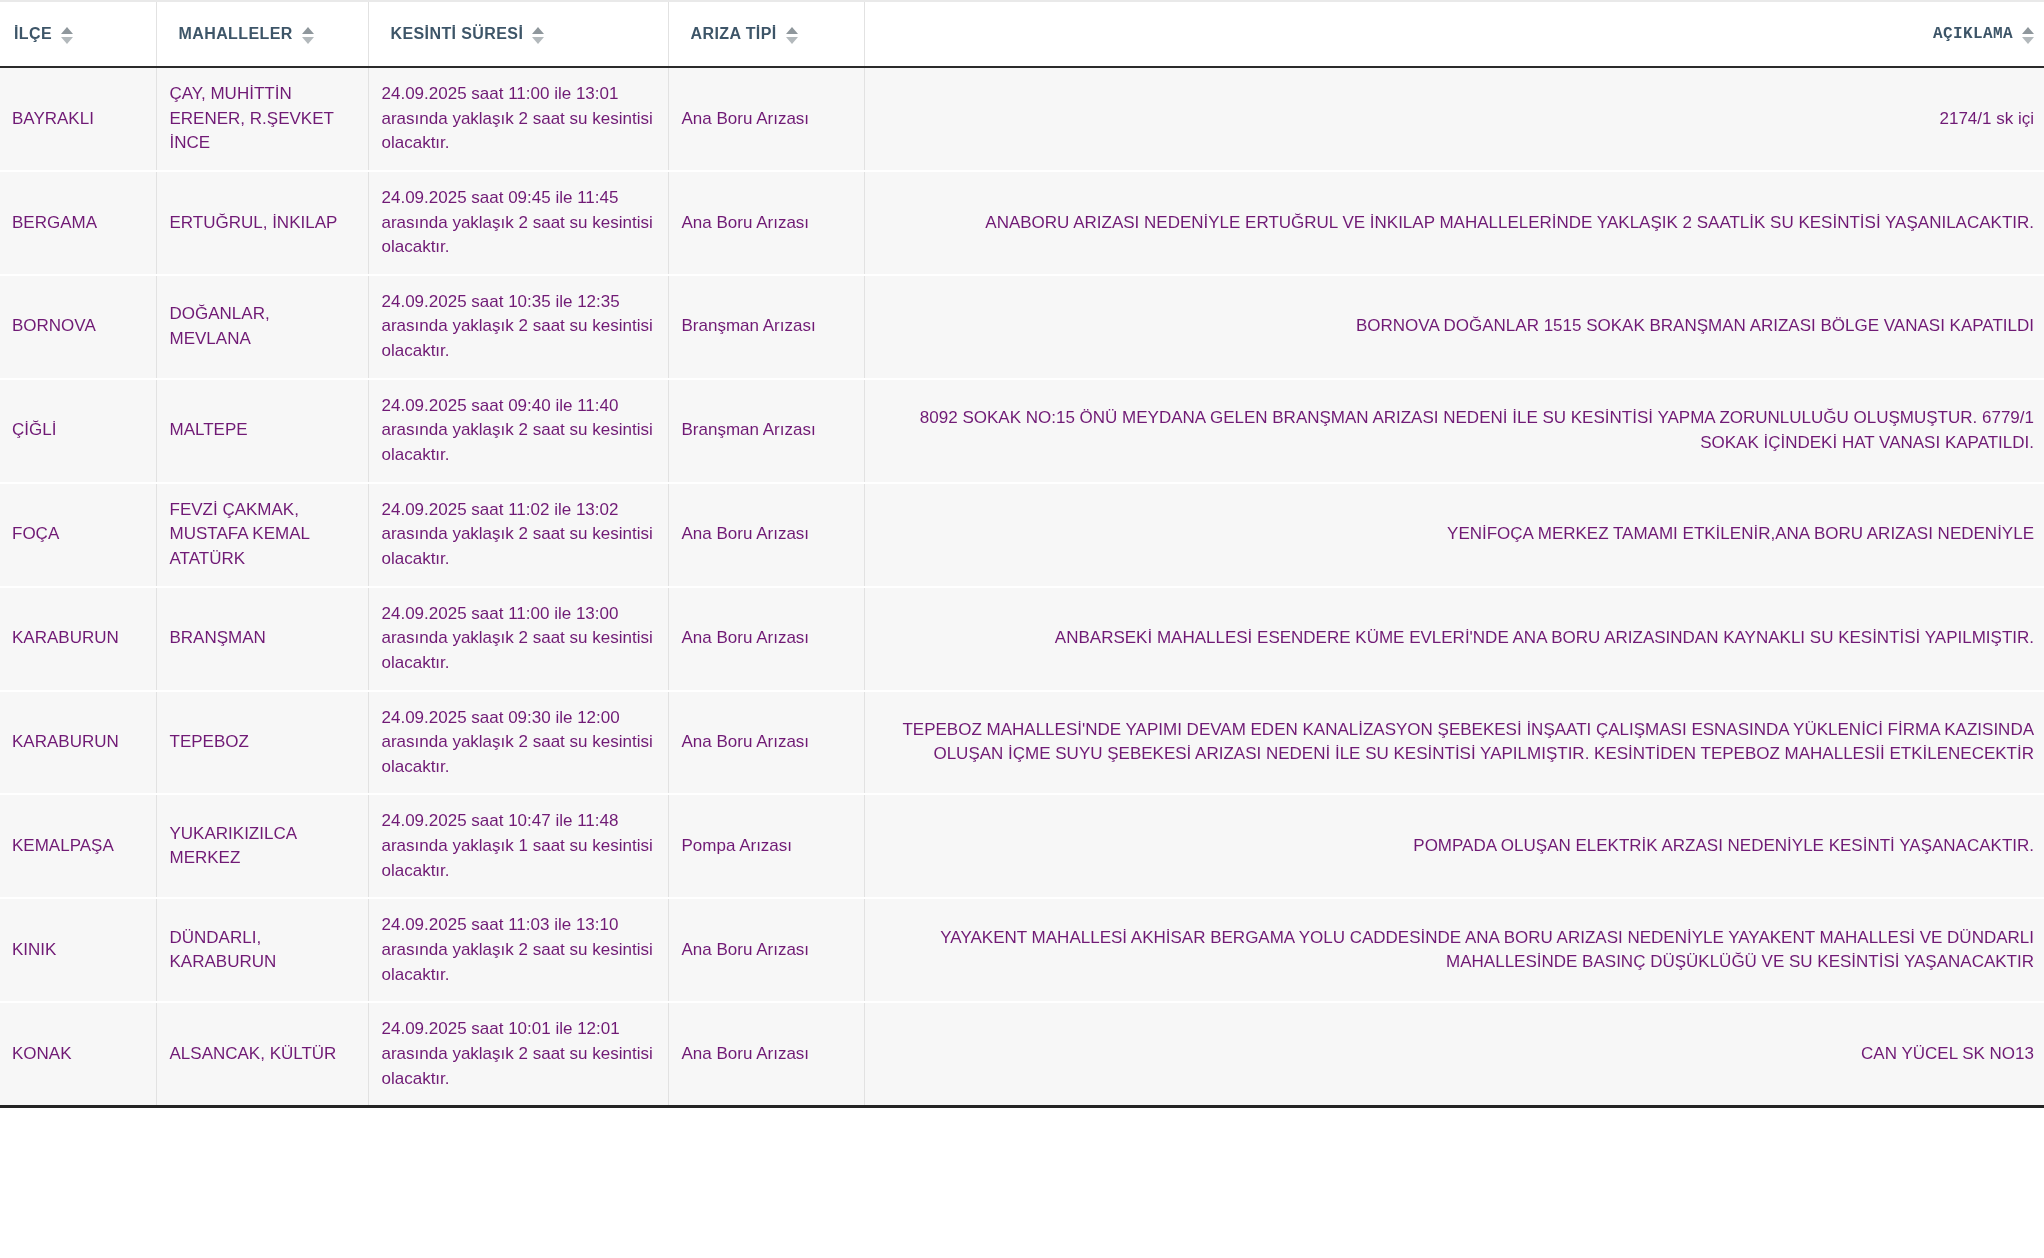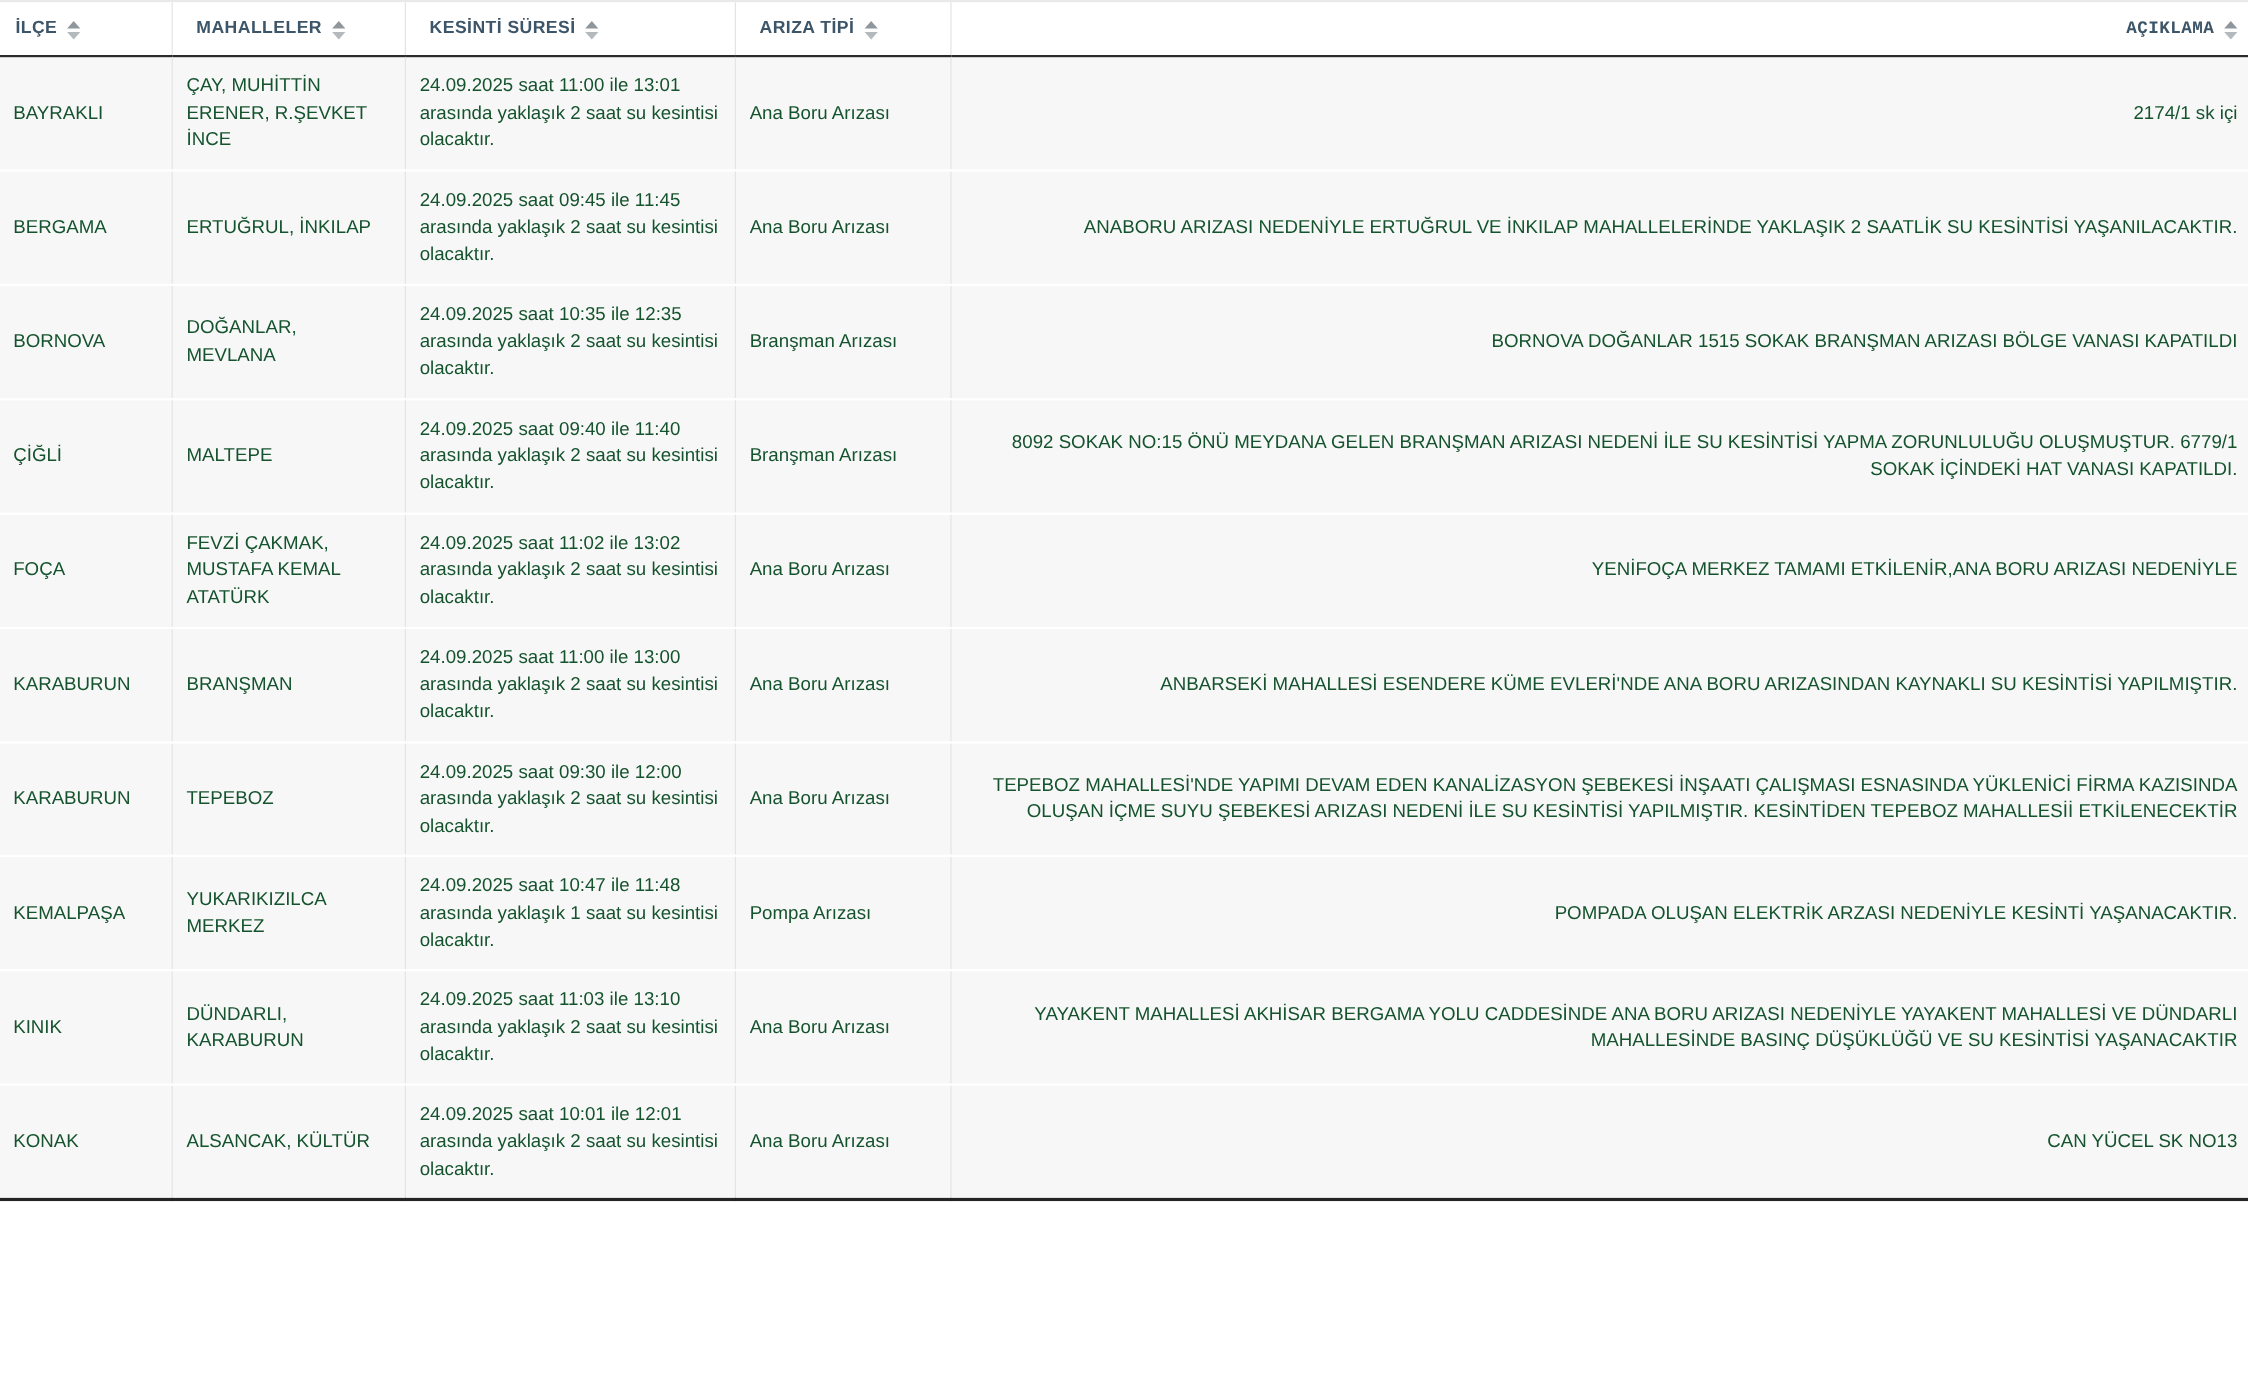--- a/index.html
+++ b/index.html
@@ -17,21 +17,21 @@
     border-bottom: 3px solid #242424;
   }
   col.c-ilce       { width: 156px; }
   col.c-mahalleler { width: 212px; }
   col.c-kesinti    { width: 300px; }
   col.c-ariza      { width: 196px; }
   col.c-aciklama   { width: auto;  }
 
   thead th {
     background: #ffffff;
-    height: 50px;
+    height: 66px;
     vertical-align: middle;
     text-align: left;
     font-size: 16px;
     font-weight: 700;
     letter-spacing: 0.4px;
     color: #3d5568;
     padding: 0 10px 0 22px;
     border-right: 1px solid #e2e2e2;
     border-bottom: 2px solid #2b2b2b;
     white-space: nowrap;
@@ -57,21 +57,21 @@
     width: 0; height: 0;
     border-left: 6px solid transparent;
     border-right: 6px solid transparent;
     border-top: 7px solid #b3b9bc;
   }
 
   tbody td {
     background: #f7f7f7;
     font-size: 17px;
     line-height: 1.45;
-    color: #14532d;
+    color: #701a75;
     vertical-align: middle;
     padding: 14px 12px 14px 13px;
     border-right: 1px solid #e2e2e2;
     border-top: 2px solid #ffffff;
     word-wrap: break-word;
   }
   tbody tr:first-child td { border-top: none; }
   tbody td:last-child { border-right: none; }
 
   td.cell-ilce       { padding-left: 12px; }

